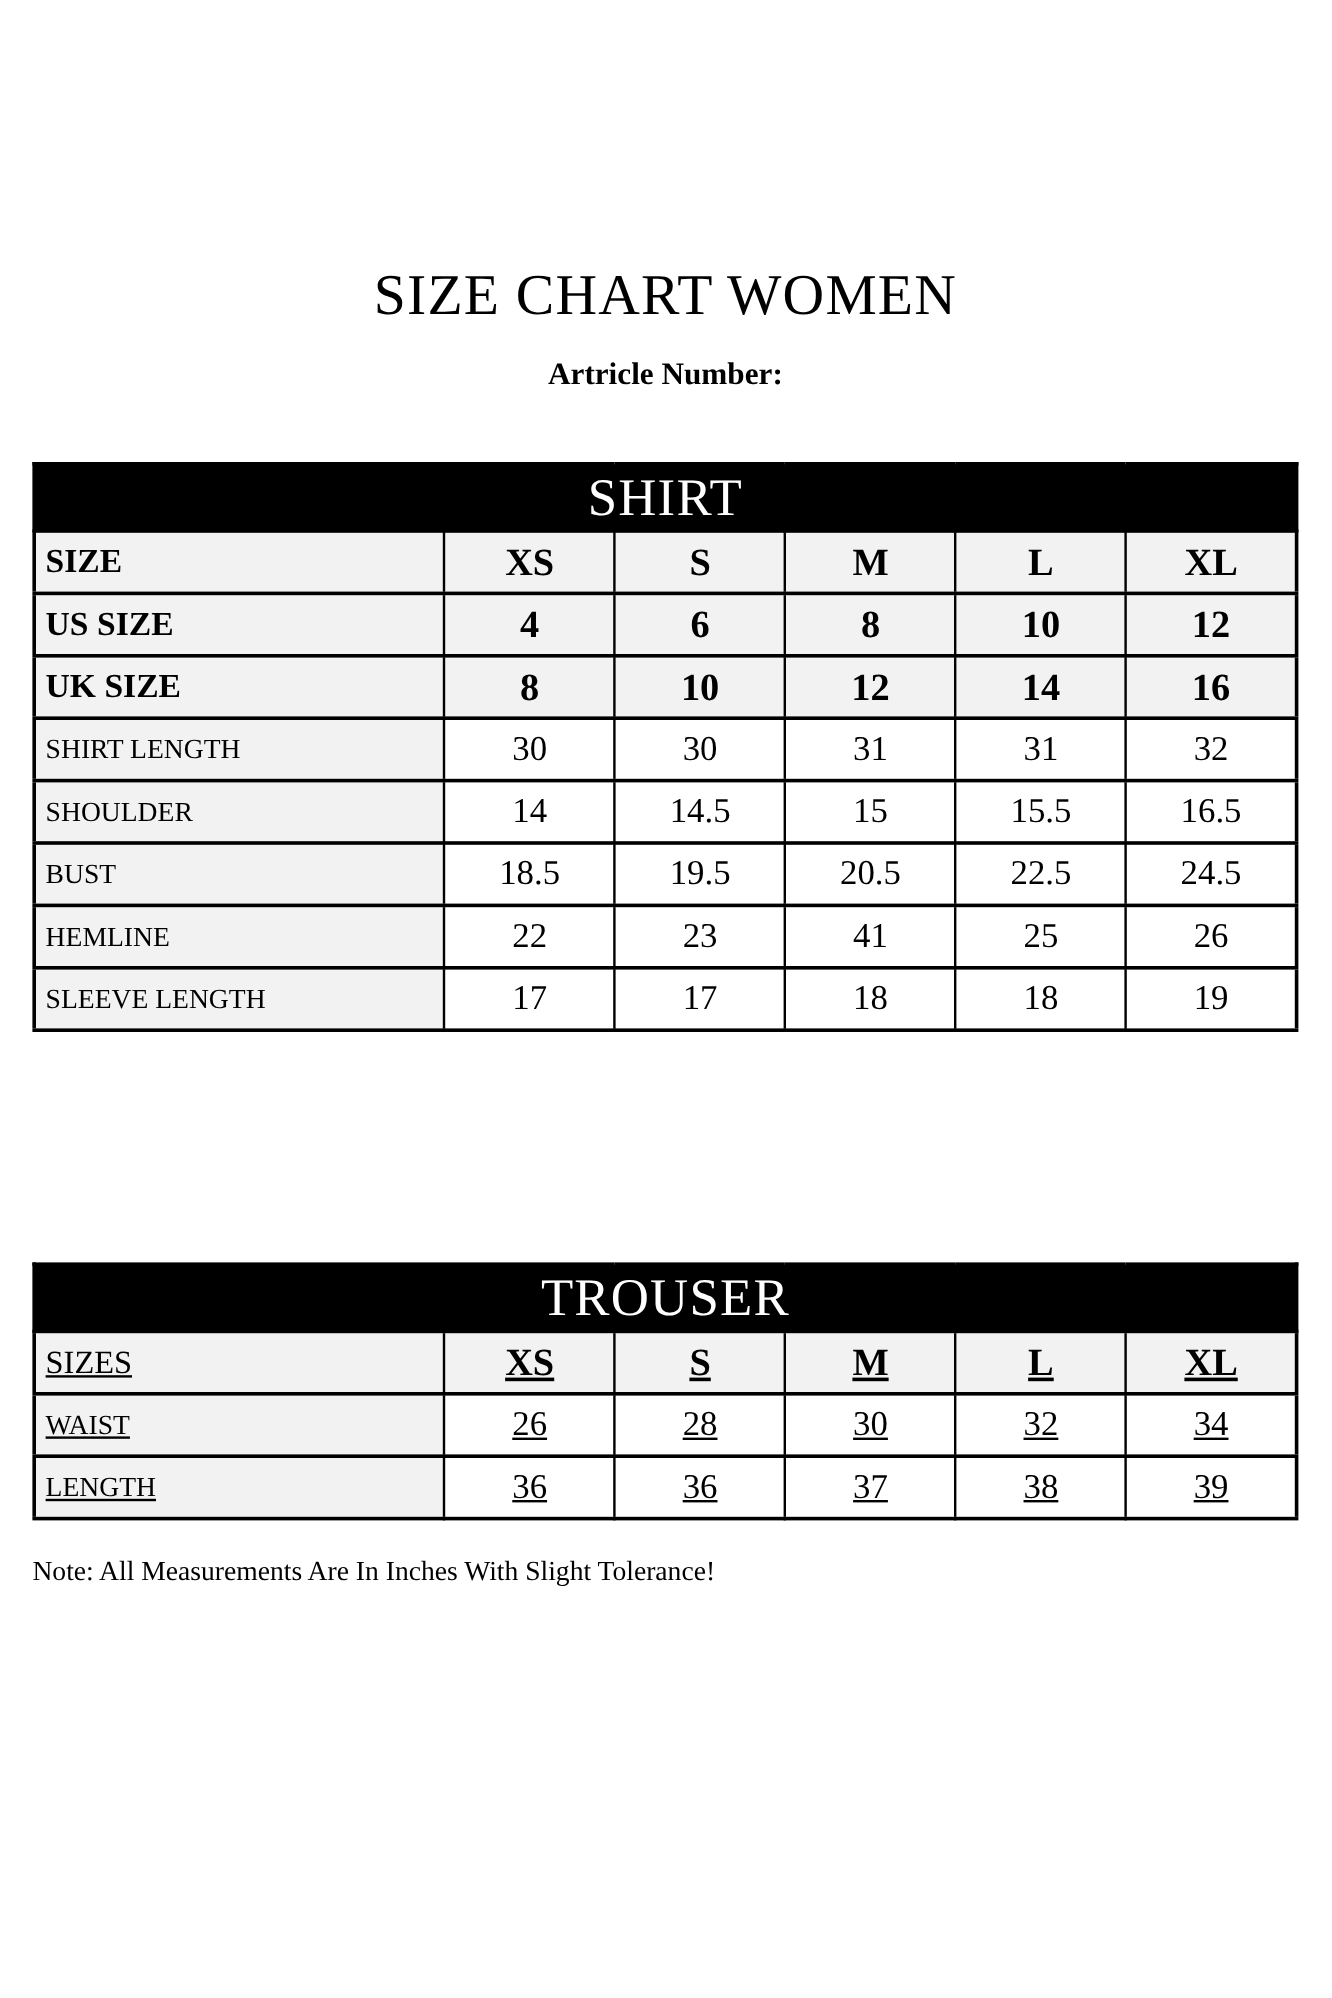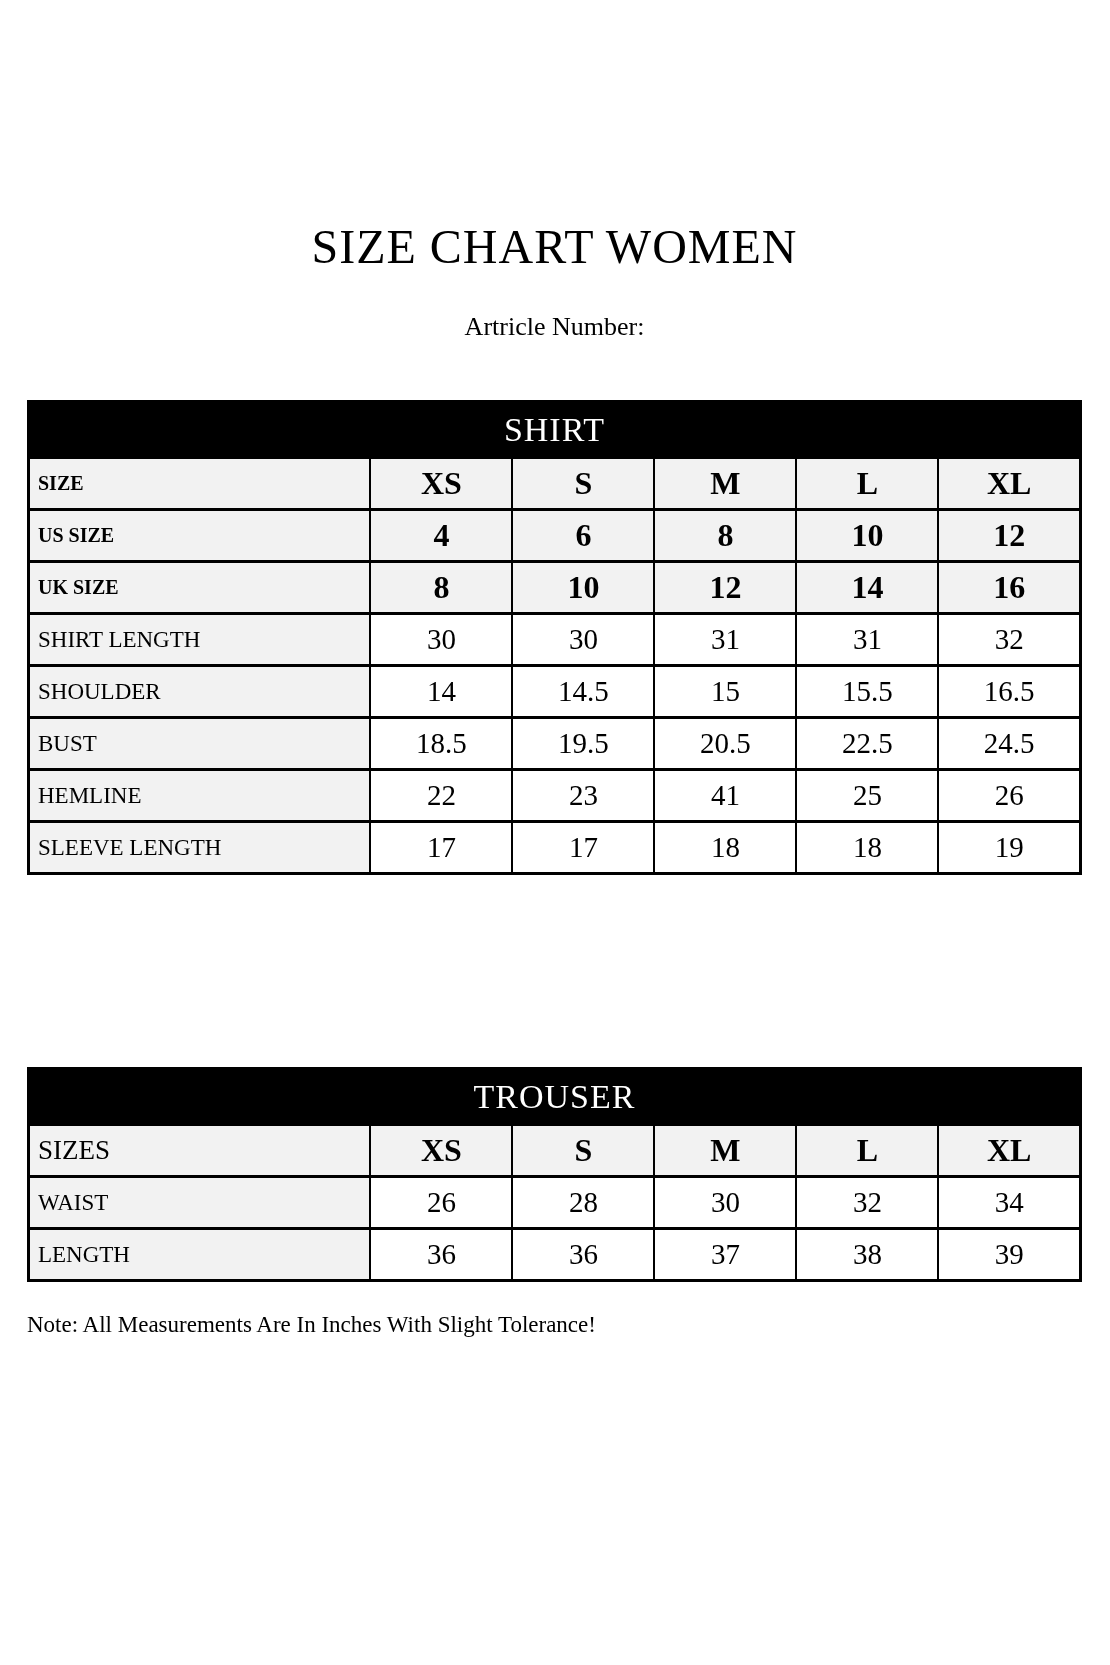--- a/index.html
+++ b/index.html
@@ -24,65 +24,65 @@
   }
   .title{
     margin-top:222px;
     text-align:center;
     font-size:48px;
     font-weight:normal;
     letter-spacing:1px;
     line-height:1.05;
   }
   .article-label{
-    margin-top:40px;
+    margin-top:25px;
     text-align:center;
     font-size:26px;
-    font-weight:normal;
+    font-weight:bold;
   }
   .article-number{
     margin-top:8px;
     text-align:center;
     font-size:30px;
     font-weight:bold;
   }
   table.size-table{
     width:100%;
     border-collapse:collapse;
     border:3px solid var(--border);
     table-layout:fixed;
   }
   table.shirt{margin-top:58px;}
-  table.trouser{margin-top:192px;}
+  table.trouser{margin-top:192px;text-decoration:underline;}
   col.c0{width:32.5%;}
   col.c1{width:13.5%;}
   th.banner{
     background:var(--banner-bg);
     color:var(--banner-text);
-    font-size:34px;
+    font-size:44px;
     font-weight:normal;
     text-align:center;
     height:56px;
     border:3px solid var(--border);
     letter-spacing:1px;
   }
   td{
     border-left:2px solid var(--border);
     border-right:2px solid var(--border);
     height:52px;
     vertical-align:middle;
   }
   tr{border-top:3px solid var(--border);border-bottom:3px solid var(--border);}
   tr.hdr td{background:var(--header-cell-bg);}
   td.lbl{
     text-align:left;
     padding-left:8px;
     background:var(--header-cell-bg);
   }
-  tr.hdr td.lbl{font-weight:bold;font-size:20px;}
+  tr.hdr td.lbl{font-weight:bold;font-size:28px;}
   tr.hdr.label-normal td.lbl{font-weight:normal;font-size:27px;}
   tr.hdr td.val{font-weight:bold;font-size:32px;text-align:center;}
   tr.meas td.lbl{font-weight:normal;font-size:23px;}
   tr.meas td.val{
     background:var(--value-cell-bg);
     font-weight:normal;
     font-size:29px;
     text-align:center;
   }
   .note{

